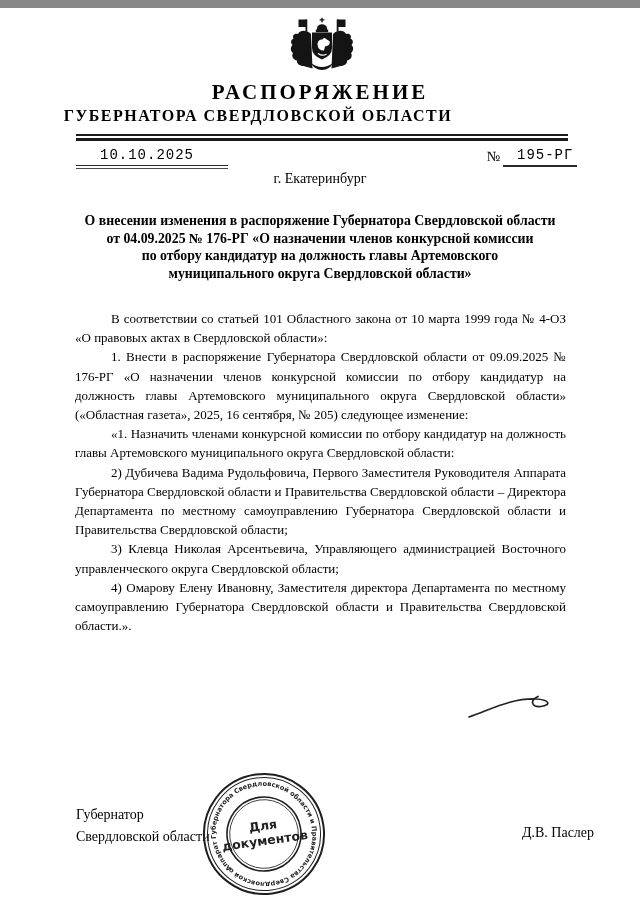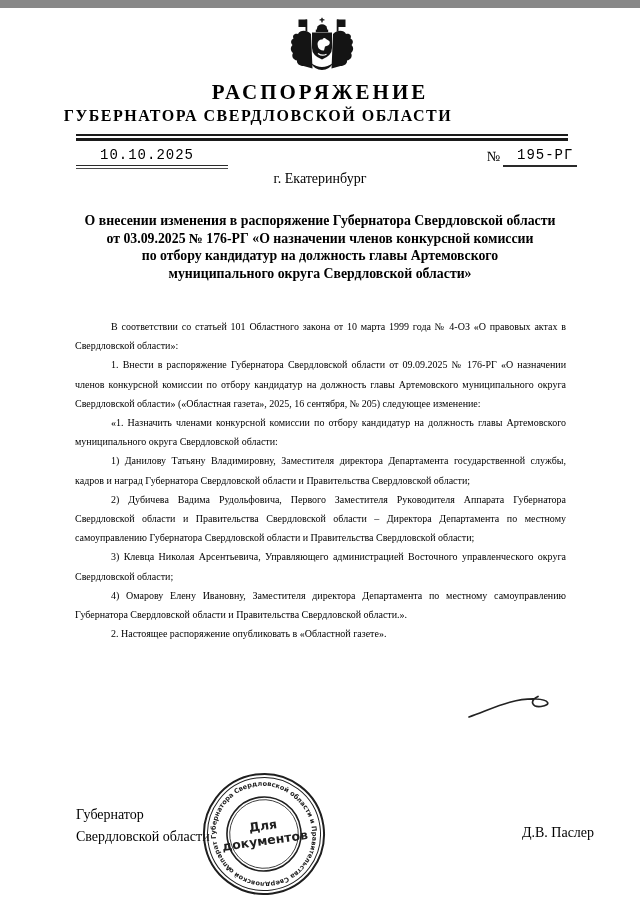--- a/index.html
+++ b/index.html
@@ -34,22 +34,22 @@
     position:absolute;left:517px;top:139px;
     font-family:"Liberation Mono", monospace;font-size:14px;letter-spacing:1px;
   }
   .number-underline{position:absolute;left:503px;top:157px;width:74px;height:1.5px;background:#2a2a2a;}
   .city{position:absolute;left:0;top:163px;width:640px;text-align:center;font-size:14px;}
   .subject{
     position:absolute;left:40px;top:204px;width:560px;
     text-align:center;font-weight:bold;font-size:13.8px;line-height:17.6px;
   }
   .body-text{
-    position:absolute;left:75px;top:309px;width:491px;
-    font-size:10px;line-height:19.2px;text-align:justify;
+    position:absolute;left:75px;top:301px;width:491px;
+    font-size:13px;line-height:19.2px;text-align:justify;
   }
   .body-text p{margin:0;text-indent:36px;}
   .pen-mark{position:absolute;left:466px;top:684px;width:100px;height:30px;}
   .sig-position{
     position:absolute;left:76px;top:796px;
     font-size:14px;line-height:21.5px;
   }
   .sig-name{position:absolute;left:503px;top:817px;width:110px;text-align:center;font-size:14px;}
   .stamp{position:absolute;left:200px;top:762px;width:128px;height:128px;transform:rotate(-8deg);}
   .stamp text{fill:#1f1f1f;}
@@ -96,34 +96,32 @@
   <div class="date-value">10.10.2025</div>
   <div class="date-underline-1"></div>
   <div class="date-underline-2"></div>
   <div class="number-label">№</div>
   <div class="number-value">195-РГ</div>
   <div class="number-underline"></div>
   <div class="city">г. Екатеринбург</div>
 
   <div class="subject">
     <div>О внесении изменения в распоряжение Губернатора Свердловской области</div>
-    <div>от 03.09.2025 № 176-РГ «О назначении членов конкурсной комиссии</div>
+    <div>от 04.09.2025 № 176-РГ «О назначении членов конкурсной комиссии</div>
     <div>по отбору кандидатур на должность главы Артемовского</div>
     <div>муниципального округа Свердловской области»</div>
   </div>
 
   <div class="body-text">
     <p>В соответствии со статьей 101 Областного закона от 10 марта 1999 года № 4-ОЗ «О правовых актах в Свердловской области»:</p>
     <p>1. Внести в распоряжение Губернатора Свердловской области от 09.09.2025 № 176-РГ «О назначении членов конкурсной комиссии по отбору кандидатур на должность главы Артемовского муниципального округа Свердловской области» («Областная газета», 2025, 16 сентября, № 205) следующее изменение:</p>
     <p>«1. Назначить членами конкурсной комиссии по отбору кандидатур на должность главы Артемовского муниципального округа Свердловской области:</p>
-    <p>1) Данилову Татьяну Владимировну, Заместителя директора Департамента государственной службы, кадров и наград Губернатора Свердловской области и Правительства Свердловской области;</p>
     <p>2) Дубичева Вадима Рудольфовича, Первого Заместителя Руководителя Аппарата Губернатора Свердловской области и Правительства Свердловской области – Директора Департамента по местному самоуправлению Губернатора Свердловской области и Правительства Свердловской области;</p>
     <p>3) Клевца Николая Арсентьевича, Управляющего администрацией Восточного управленческого округа Свердловской области;</p>
     <p>4) Омарову Елену Ивановну, Заместителя директора Департамента по местному самоуправлению Губернатора Свердловской области и Правительства Свердловской области.».</p>
-    <p>2. Настоящее распоряжение опубликовать в «Областной газете».</p>
   </div>
 
   <svg class="pen-mark" viewBox="0 0 100 30" aria-hidden="true">
     <path d="M3,25 C26,17 46,6 70,7 C83,7.5 86,13 75,14.5 C66,15.5 63,9 72,4.5" fill="none" stroke="#222" stroke-width="1.7" stroke-linecap="round"></path>
   </svg>
 
   <div class="sig-position">
     <div>Губернатор</div>
     <div>Свердловской области</div>
   </div>

